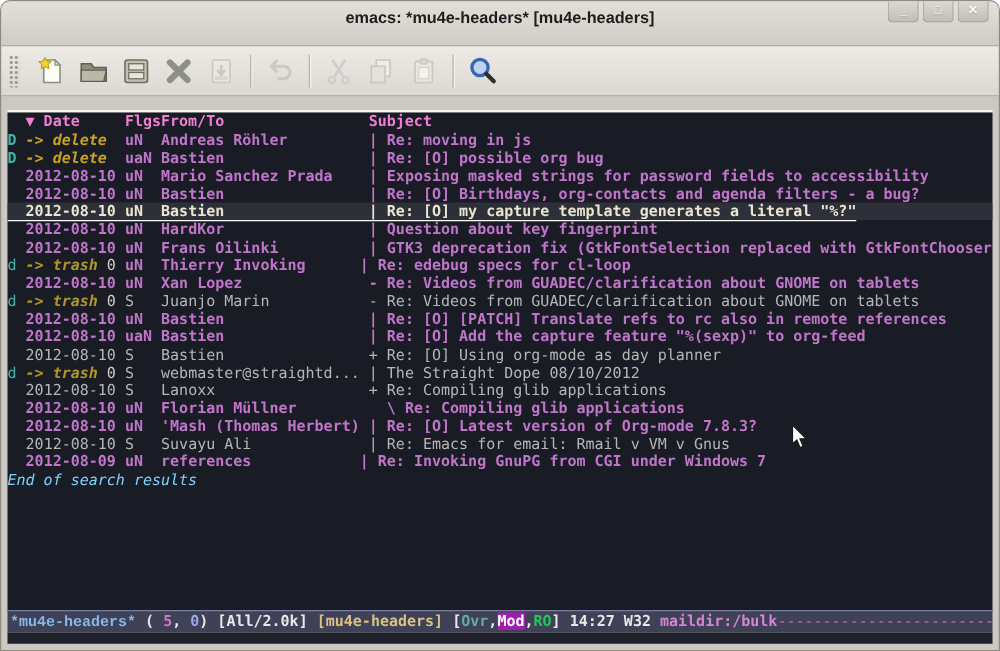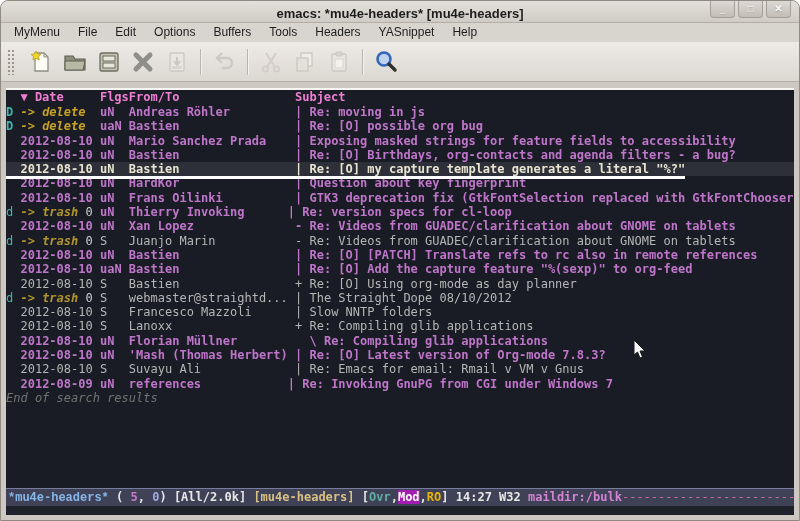--- a/index.html
+++ b/index.html
@@ -2,21 +2,21 @@
 <html><head>
 <meta charset="utf-8">
 <style>
   * { margin:0; padding:0; box-sizing:border-box; }
   html,body { width:800px; height:521px; background:#fff; overflow:hidden;
               font-family:"Liberation Sans", sans-serif; }
   .frame { position:absolute; top:0; left:0; width:800px; height:521px;
            background:#cdc9c2; border:1px solid #8f8b83;
            border-radius:8px 8px 0 0; overflow:hidden; }
   
-  .titlebar { position:relative; height:22px;
+  .titlebar { position:relative; height:36px;
               background:linear-gradient(#e3e0db,#cfccc5);
               border-bottom:1px solid #b3afa8; }
   .title { position:absolute; left:0; right:0; top:5px; text-align:center;
            font-size:13px; font-weight:bold; color:#1d1d1d; }
   .winbtns { position:absolute; right:8px; top:0; display:flex; gap:3px; }
   .wbtn { width:25px; height:17px; background:linear-gradient(#dcd9d4,#c2beb7);
           border:1px solid #a39f97; border-top:none; border-radius:0 0 4px 4px;
           color:#fbfbfb; font-size:10px; font-weight:bold; text-align:center;
           line-height:15px; text-shadow:0 1px 1px #999; }
   
@@ -43,71 +43,60 @@
               line-height:14.3px; position:relative; }
   .hdrline { color:#f07fd4; font-weight:bold; white-space:pre; height:15px;
              line-height:15px; }
   .hcol { display:inline-block; }
   .w2 { width:2ch; } .w11 { width:11ch; } .w4 { width:4ch; } .w23 { width:23ch; }
   .mrow { white-space:pre; height:14.3px; }
   .mrow span { white-space:pre; }
   .unread { color:#bf76ca; font-weight:bold; }
   .read   { color:#b6b6b6; font-weight:normal; }
   .current { color:#eae5d0; font-weight:bold; background:#2e3039; position:relative; }
-  .current .txt { border-bottom:3px solid #ffffff; }
+  .current .txt { border-bottom:1px solid #ffffff; }
   .mark { color:#44b3a9; font-weight:normal; }
   .mark.bold { font-weight:bold; }
   .target { color:#c7a225; font-style:italic; font-weight:bold; }
   .target.trash { color:#b1952c; font-weight:bold; }
   .zero { color:#cdcdcd; font-weight:normal; }
-  .endline { color:#737373; font-style:italic; white-space:pre; height:14.3px; }
+  .endline { color:#7dd3fc; font-style:italic; white-space:pre; height:14.3px; }
   
   .modeline { flex:0 0 18px; background:#3f4257; border-top:1px solid #787c9e;
               font-family:"DejaVu Sans Mono", monospace; font-size:12px;
               font-weight:bold; line-height:17px; white-space:pre;
               overflow:hidden; padding-left:2px; }
   .ml-plain { color:#e8e8e6; }
   .ml-blue  { color:#86b7e8;font-family:Liberation Mono, monospace; }
   .ml-violet{ color:#c879c8; }
   .ml-blue2 { color:#9fa8e0; }
   .ml-tan   { color:#d8c182; }
   .ml-teal  { color:#5fae9f;margin-top:28px; }
   .ml-mod   { color:#ffffff; background:#a21caf; }
-  .ml-pink  { color:#eab308; }
+  .ml-pink  { color:#22c55e; }
   .ml-magenta { color:#d583d5; }
   .ml-dash  { color:#c76ba6; font-weight:normal; }
   .echo { flex:1; background:#20222b; }
   
   .cursor { position:absolute; left:632px; top:338px; z-index:50; }
 </style>
 </head>
 <body>
 
 <div class="frame">
 
   <div class="titlebar">
     <div class="title">emacs: *mu4e-headers* [mu4e-headers]</div>
     <div class="winbtns">
       <div class="wbtn">_</div>
       <div class="wbtn">□</div>
       <div class="wbtn">✕</div>
     </div>
   </div>
 
-  <div class="menubar">
-      <span class="menuitem">MyMenu</span>
-      <span class="menuitem">File</span>
-      <span class="menuitem">Edit</span>
-      <span class="menuitem">Options</span>
-      <span class="menuitem">Buffers</span>
-      <span class="menuitem">Tools</span>
-      <span class="menuitem">Headers</span>
-      <span class="menuitem">YASnippet</span>
-      <span class="menuitem">Help</span>
-    </div>
 
   <div class="toolbar">
     <div class="grip"></div>
 
     <div class="tbtn">
       <svg width="26" height="26" viewBox="0 0 26 26">
         <path d="M7 4h9l4 4v14H7z" fill="#fdfdf6" stroke="#8d8d85" stroke-width="1.3"></path>
         <path d="M16 4l4 4h-4z" fill="#d9d9cf" stroke="#8d8d85" stroke-width="1"></path>
         <path d="M8 2l1.6 3 3.4.4-2.5 2.2.7 3.4-3.2-1.7-3 1.7.6-3.4L3 5.4 6.4 5z" fill="#f2d431" stroke="#b89a10" stroke-width="0.8"></path>
       </svg>
@@ -181,33 +170,32 @@
   </div>
 
   <div class="content">
     <div class="lightstrip"></div>
 
     <div class="textarea">
       <div class="hdrline"><span class="hcol w2"> </span><span class="hcol w11">▼ Date</span><span class="hcol w4">Flgs</span><span class="hcol w23">From/To</span><span class="hcol">Subject</span></div>
       <div id="mlist">
           <div class="mrow unread"><span class="txt"><span class="mark bold">D </span><span class="target">-&gt; delete</span><span class="zero">  </span><span>uN  </span><span>Andreas Röhler         </span><span>| Re: moving in js</span></span></div>
           <div class="mrow unread"><span class="txt"><span class="mark bold">D </span><span class="target">-&gt; delete</span><span class="zero">  </span><span>uaN </span><span>Bastien                </span><span>| Re: [O] possible org bug</span></span></div>
-          <div class="mrow unread"><span class="txt"><span>  </span><span>2012-08-10 </span><span>uN  </span><span>Mario Sanchez Prada    </span><span>| Exposing masked strings for feature fields to accessibility</span></span></div>
+          <div class="mrow unread"><span class="txt"><span>  </span><span>2012-08-10 </span><span>uN  </span><span>Mario Sanchez Prada    </span><span>| Exposing masked strings for password fields to accessibility</span></span></div>
           <div class="mrow unread"><span class="txt"><span>  </span><span>2012-08-10 </span><span>uN  </span><span>Bastien                </span><span>| Re: [O] Birthdays, org-contacts and agenda filters - a bug?</span></span></div>
           <div class="mrow current"><span class="txt"><span>  </span><span>2012-08-10 </span><span>uN  </span><span>Bastien                </span><span>| Re: [O] my capture template generates a literal "%?"</span></span></div>
           <div class="mrow unread"><span class="txt"><span>  </span><span>2012-08-10 </span><span>uN  </span><span>HardKor                </span><span>| Question about key fingerprint</span></span></div>
           <div class="mrow unread"><span class="txt"><span>  </span><span>2012-08-10 </span><span>uN  </span><span>Frans Oilinki          </span><span>| GTK3 deprecation fix (GtkFontSelection replaced with GtkFontChooser)</span></span></div>
-          <div class="mrow unread"><span class="txt"><span class="mark">d </span><span class="target trash">-&gt; trash</span><span class="zero"> 0 </span><span>uN  </span><span>Thierry Invoking      </span><span>| Re: version specs for cl-loop</span></span></div>
+          <div class="mrow unread"><span class="txt"><span class="mark">d </span><span class="target trash">-&gt; trash</span><span class="zero"> 0 </span><span>uN  </span><span>Thierry Invoking      </span><span>| Re: edebug specs for cl-loop</span></span></div>
           <div class="mrow unread"><span class="txt"><span>  </span><span>2012-08-10 </span><span>uN  </span><span>Xan Lopez              </span><span>- Re: Videos from GUADEC/clarification about GNOME on tablets</span></span></div>
           <div class="mrow read"><span class="txt"><span class="mark">d </span><span class="target trash">-&gt; trash</span><span class="zero"> 0 </span><span>S   </span><span>Juanjo Marin           </span><span>- Re: Videos from GUADEC/clarification about GNOME on tablets</span></span></div>
           <div class="mrow unread"><span class="txt"><span>  </span><span>2012-08-10 </span><span>uN  </span><span>Bastien                </span><span>| Re: [O] [PATCH] Translate refs to rc also in remote references</span></span></div>
           <div class="mrow unread"><span class="txt"><span>  </span><span>2012-08-10 </span><span>uaN </span><span>Bastien                </span><span>| Re: [O] Add the capture feature "%(sexp)" to org-feed</span></span></div>
           <div class="mrow read"><span class="txt"><span>  </span><span>2012-08-10 </span><span>S   </span><span>Bastien                </span><span>+ Re: [O] Using org-mode as day planner</span></span></div>
           <div class="mrow read"><span class="txt"><span class="mark">d </span><span class="target trash">-&gt; trash</span><span class="zero"> 0 </span><span>S   </span><span>webmaster@straightd... </span><span>| The Straight Dope 08/10/2012</span></span></div>
-          <div class="mrow read"><span class="txt"><span>  </span><span>2012-08-10 </span><span>S   </span><span>Francesco Mazzoli      </span><span>| Slow NNTP folders</span></span></div>
           <div class="mrow read"><span class="txt"><span>  </span><span>2012-08-10 </span><span>S   </span><span>Lanoxx                 </span><span>+ Re: Compiling glib applications</span></span></div>
           <div class="mrow unread"><span class="txt"><span>  </span><span>2012-08-10 </span><span>uN  </span><span>Florian Müllner        </span><span>  \ Re: Compiling glib applications</span></span></div>
           <div class="mrow unread"><span class="txt"><span>  </span><span>2012-08-10 </span><span>uN  </span><span>'Mash (Thomas Herbert) </span><span>| Re: [O] Latest version of Org-mode 7.8.3?</span></span></div>
           <div class="mrow read"><span class="txt"><span>  </span><span>2012-08-10 </span><span>S   </span><span>Suvayu Ali             </span><span>| Re: Emacs for email: Rmail v VM v Gnus</span></span></div>
           <div class="mrow unread"><span class="txt"><span>  </span><span>2012-08-09 </span><span>uN  </span><span>references            </span><span>| Re: Invoking GnuPG from CGI under Windows 7</span></span></div>
         </div>
       <div class="endline">End of search results</div>
     </div>
 
     <div class="modeline" id="mline"><span class="ml-blue">*mu4e-headers*</span><span class="ml-plain"> ( </span><span class="ml-violet">5</span><span class="ml-plain">, </span><span class="ml-blue2">0</span><span class="ml-plain">) </span><span class="ml-plain">[All/2.0k] </span><span class="ml-tan">[mu4e-headers] </span><span class="ml-plain">[</span><span class="ml-teal">Ovr</span><span class="ml-plain">,</span><span class="ml-mod">Mod</span><span class="ml-plain">,</span><span class="ml-pink">RO</span><span class="ml-plain">] </span><span class="ml-plain">14:27 W32 </span><span class="ml-magenta">maildir:/bulk</span><span class="ml-dash">--------------------------------------------</span></div>

